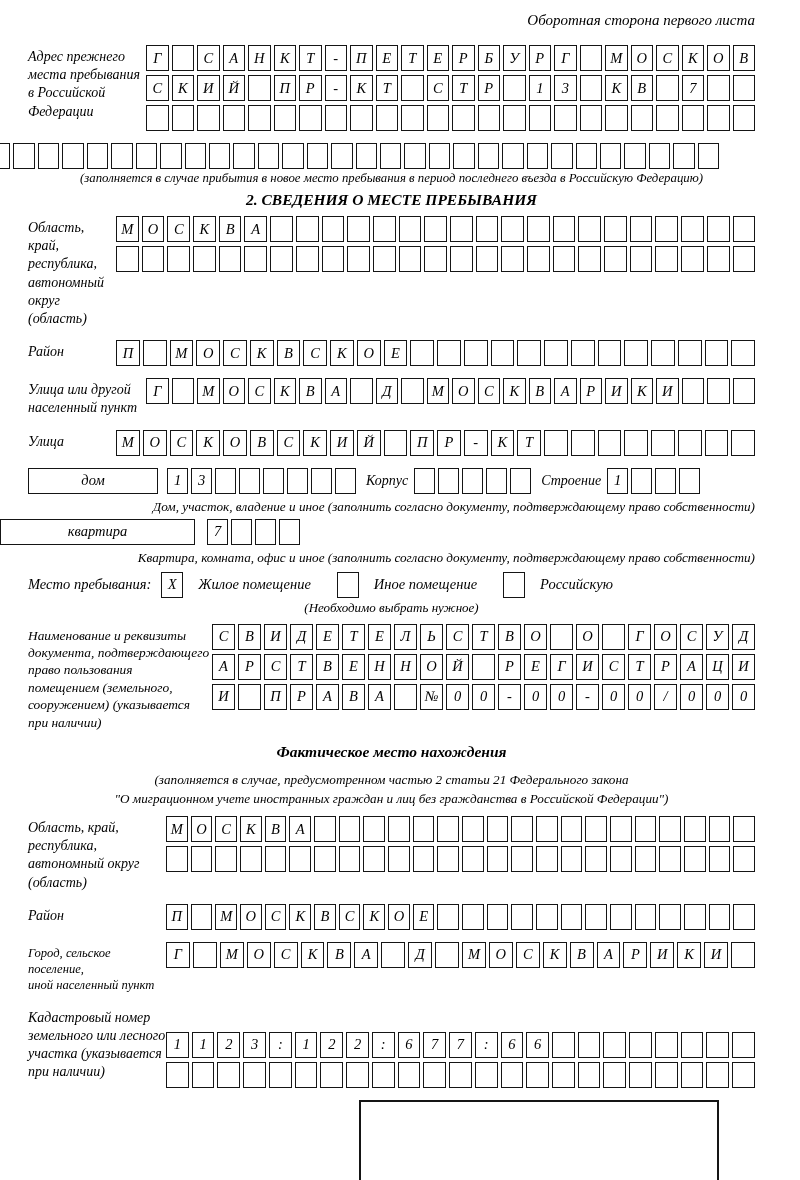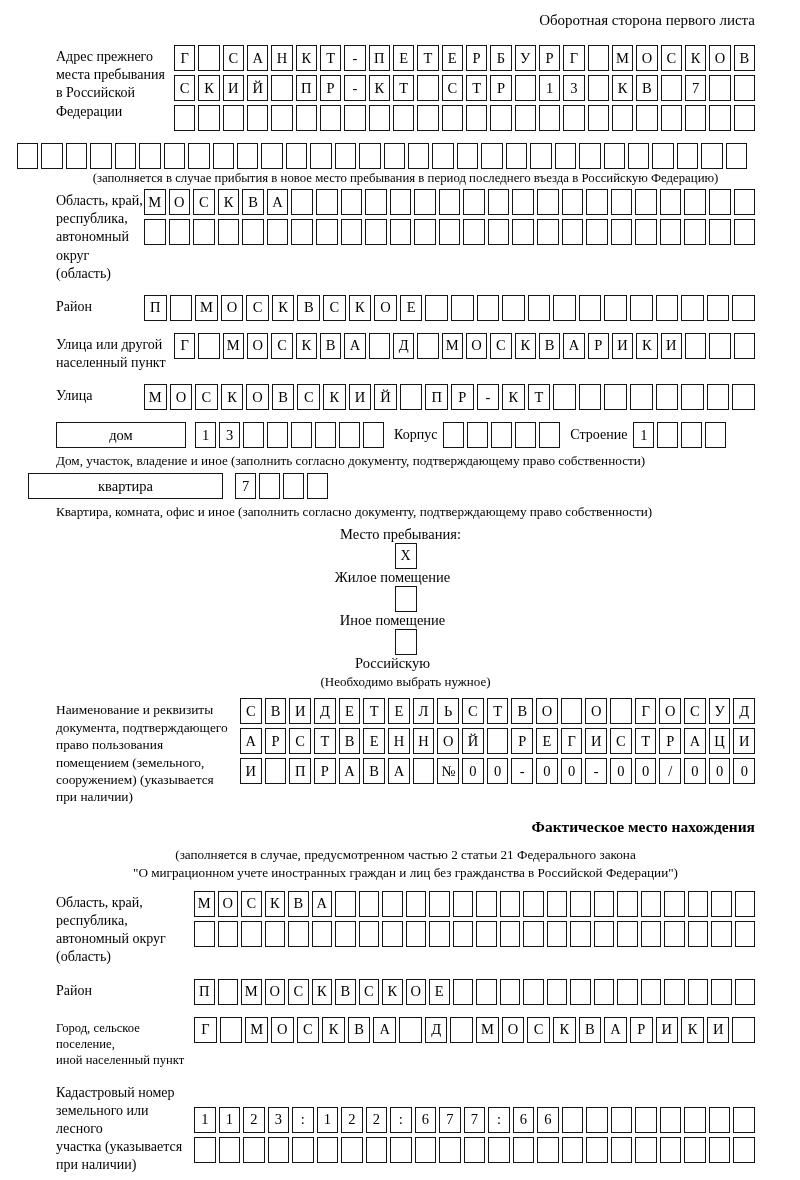--- a/index.html
+++ b/index.html
@@ -2,62 +2,62 @@
 <html lang="ru"><head>
 <meta charset="utf-8">
 <style>
   * { box-sizing: border-box; margin: 0; padding: 0; }
   html,body { background:#ffffff; }
   body {
     width: 800px; height: 1180px;
     color:#000;
     font-family: "Liberation Serif", "DejaVu Serif", serif;
   }
-  .form { width:800px; height:1180px; padding:12px 45px 0 56px; position:relative; overflow:hidden; }
+  .form { width:800px; height:1180px; padding:12px 45px 0 28px; position:relative; overflow:hidden;font-style:italic; }
 
   .hdr-right { text-align:right; font-size:15px; margin-bottom:16px; }
 
   .fieldrow { display:flex; margin-bottom:12px; }
   .fieldlabel { flex-shrink:0; white-space:pre-line; font-size:14px; line-height:1.3; padding-top:3px; }
   .fieldlabel.small { font-size:12.6px; }
   .cellstack { flex:1; display:flex; flex-direction:column; gap:4px; }
   .cellrow { display:flex; gap:3px; width:100%; }
   .cell {
     flex:1 1 0; height:26px; border:1.8px solid #151515;
     display:flex; align-items:center; justify-content:center;
     font-size:14.5px; background:#fff;
   }
   .fullrow { margin-left:-39px; width:730px; margin-top:4px; }
 
   .note { font-size:12.8px; text-align:center; margin:2px 0 3px; }
-  .note-left { font-size:13.2px; margin:1px 0 4px; }
+  .note-left { font-size:13.2px; margin:1px 0 4px;text-align:right; }
   .sec-title { text-align:center; font-weight:bold; font-size:15.5px; margin:5px 0 7px; }
 
   .inline-row { display:flex; align-items:center; margin-bottom:5px; }
   .wide-box {
     height:26px; border:1.8px solid #151515;
     display:flex; align-items:center; justify-content:center; font-size:14.5px; background:#fff;
   }
   .house-box { width:130px; }
   .apt-box { width:195px;text-align:center; }
   .fixcells { display:flex; gap:3px; }
   .fixcells .cell { flex:0 0 21px; width:21px; }
   .inline-lbl { font-size:14px; padding:0 6px 0 10px; }
 
-  .chk-row { display:flex; align-items:center; margin:6px 0 2px; font-size:14.5px;flex-direction:column; }
+  .chk-row { display:flex; align-items:center; margin:6px 0 2px; font-size:14.5px; }
   .chk-box {
     width:22px; height:26px; border:1.8px solid #151515;
     display:flex; align-items:center; justify-content:center; font-size:14px; background:#fff;
   }
-  .chk-lbl { margin:0 26px 0 0; }
+  .chk-lbl { margin:0 26px 0 15px; }
   .stay-lbl { margin-right:10px; }
 
   .center-note { text-align:center; font-size:13px; }
 
-  .fact-title { text-align:right; font-weight:bold; font-size:15.5px; margin:12px 0 10px; }
+  .fact-title { text-align:center; font-weight:bold; font-size:15.5px; margin:12px 0 10px; }
   .fact-note { text-align:center; font-size:13.2px; line-height:1.4; margin-bottom:8px; }
 
   .offset-rows { margin-top:26px; }
 
   .stamp-box {
     width:360px; height:180px; border:2px solid #151515;
     margin-left:331px; margin-top:6px; background:#fff;
   }
 </style>
 </head>
@@ -180,20 +180,21 @@
       <span class="cell"></span>
       <span class="cell"></span>
       <span class="cell"></span>
       <span class="cell"></span>
       <span class="cell"></span>
       <span class="cell"></span>
       <span class="cell"></span>
     </div>
   <div class="note">(заполняется в случае прибытия в новое место пребывания в период последнего въезда в Российскую Федерацию)</div>
 
+  <div class="sec-title">2. СВЕДЕНИЯ О МЕСТЕ ПРЕБЫВАНИЯ</div>
 
   <div class="fieldrow">
     <div class="fieldlabel" style="width:88px;">Область, край,
 республика,
 автономный
 округ (область)</div>
     <div class="cellstack">
       <div class="cellrow">
           <span class="cell">М</span>
           <span class="cell">О</span>

